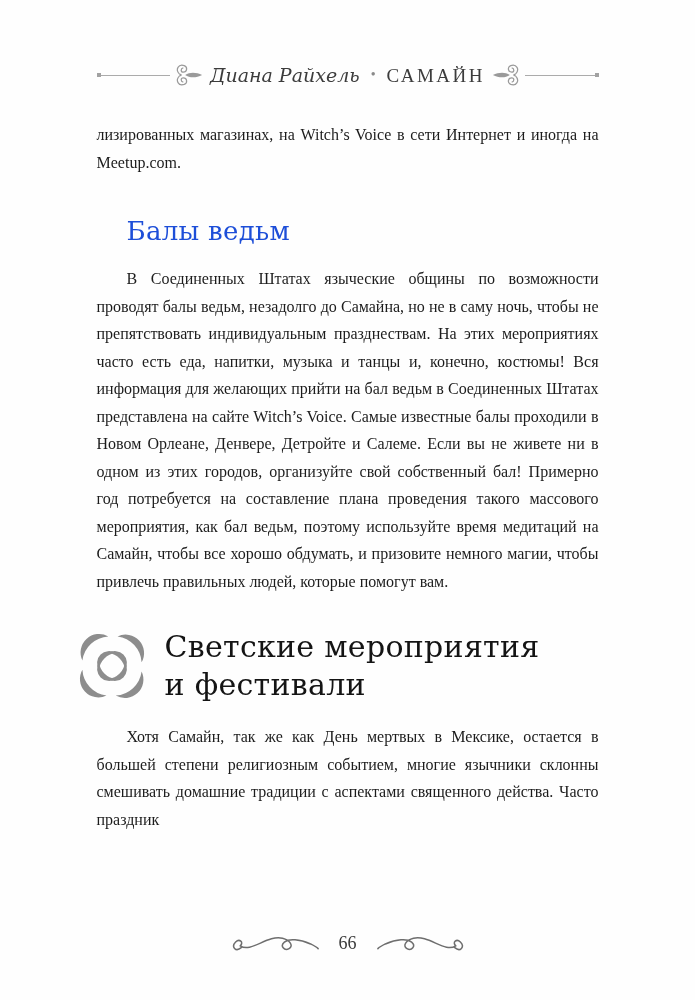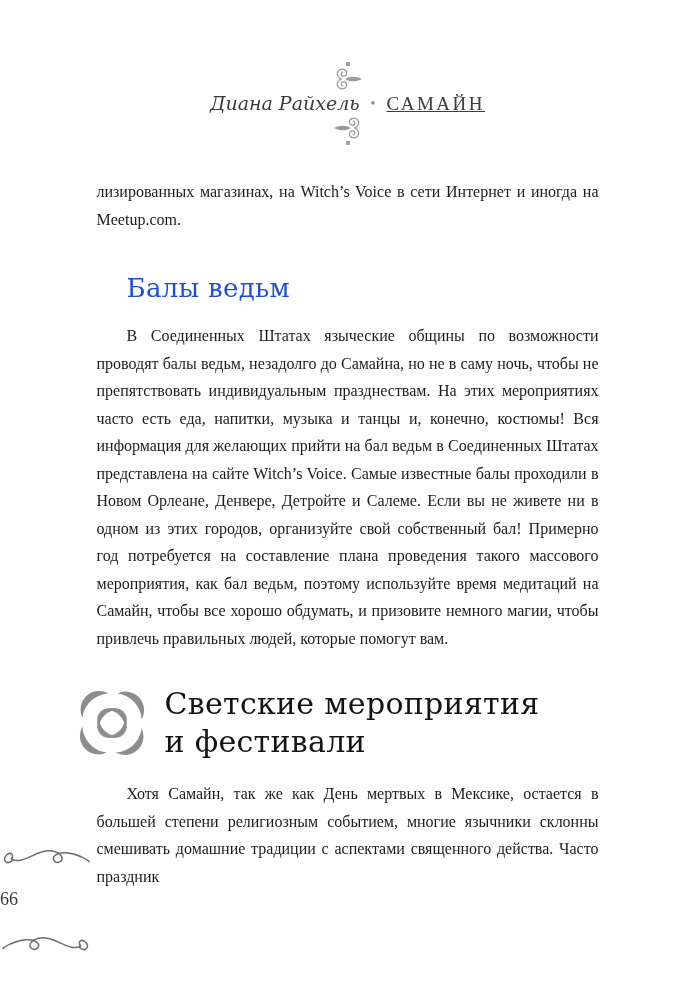--- a/index.html
+++ b/index.html
@@ -3,32 +3,32 @@
 <meta charset="utf-8">
 <style>
   html,body{margin:0;padding:0;background:#ffffff;}
   .page{
     position:relative;width:695px;height:1000px;background:#fefefe;
     font-family:"Liberation Serif",serif;color:#1c1c1c;overflow:hidden;
     margin:0 auto;
   }
   
   .pagehead{
-    width:502px;margin:62px auto 0;display:flex;align-items:center;flex-direction:column;
+    width:502px;margin:62px auto 0;display:flex;align-items:center;
   }
   .rule{flex:1;display:flex;align-items:center;}
   .sq{width:4px;height:4px;background:#a2a2a2;flex:0 0 auto;}
   .hline{flex:1;height:1px;background:#ababab;}
   .headtext{
     display:flex;align-items:baseline;gap:11px;margin:0 4px;
     font-size:19px;color:#3c3c3c;white-space:nowrap;
   }
   .author{font-family:"DejaVu Serif",serif;font-style:italic;}
   .bullet{color:#8a8a8a;font-size:14px;align-self:center;}
-  .booktitle{letter-spacing:2.5px;text-decoration:underline;}
+  .booktitle{letter-spacing:2.5px;}
   .fleur{flex:0 0 auto;margin:0 2px;}
   .mirror{transform:scaleX(-1);}
   
   .content{width:502px;margin:0 auto;}
   .body-text{
     font-size:16px;line-height:27.5px;text-align:justify;margin:0;
     hyphens:auto;-webkit-hyphens:auto;
   }
   .intro{margin-top:33px;text-indent:0;}
   .indent{text-indent:30px;}
@@ -38,21 +38,21 @@
   }
   .chapter{display:flex;align-items:center;gap:16px;margin:33px 0 0 -22px;}
   .chapter h1{
     font-family:"DejaVu Serif",serif;font-weight:400;font-size:30px;
     line-height:38px;margin:0;color:#141414;letter-spacing:.3px;
   }
   .para-secular{margin-top:19px;}
   
   .pagefoot{
     position:absolute;bottom:42px;left:0;width:100%;
-    display:flex;justify-content:center;align-items:flex-start;gap:18px;flex-direction:column;
+    display:flex;justify-content:center;align-items:center;gap:18px;
   }
   .pagenum{font-size:18px;color:#3a3a3a;}
 </style>
 </head>
 <body>
 
 <div class="page">
 
   <header class="pagehead">
     <span class="rule">

